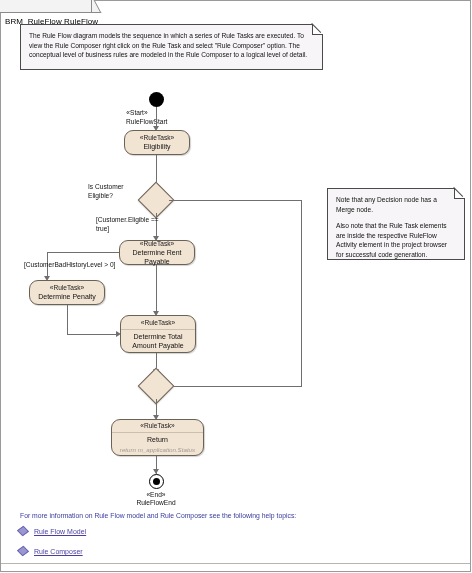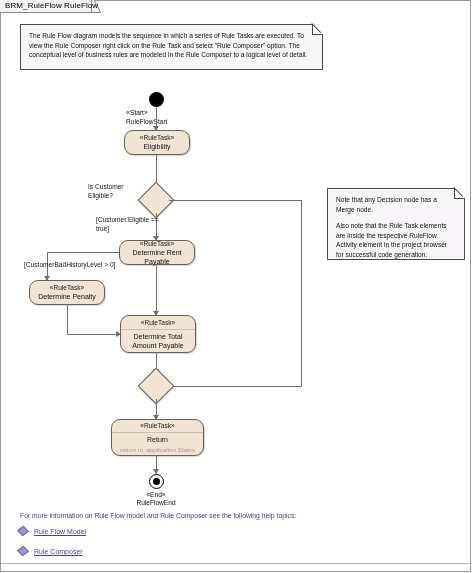--- a/index.html
+++ b/index.html
@@ -10,21 +10,21 @@
   .frame-border{position:absolute;left:0;top:0;width:471px;height:572px;border:1px solid #9a9a9a;box-sizing:border-box;}
 
   
   .title-tab{position:absolute;left:0;top:0;height:13px;width:92px;
     background:#f3f3f3;border-right:1px solid #8a8a8a;border-bottom:1px solid #8a8a8a;
     box-sizing:border-box;}
   .title-tab-skew{position:absolute;left:92px;top:0;width:14px;height:13px;overflow:hidden;}
   .title-tab-skew:after{content:"";position:absolute;left:-8px;top:0;width:14px;height:13px;
     background:#f3f3f3;border-right:1px solid #8a8a8a;border-bottom:1px solid #8a8a8a;
     transform:skewX(28deg);box-sizing:border-box;}
-  .title-text{position:absolute;left:5px;top:0;font-size:8px;line-height:11px;
+  .title-text{position:absolute;left:5px;top:16px;font-size:8px;line-height:11px;
     letter-spacing:0.1px;color:#000;white-space:nowrap;}
 
   
   .note{position:absolute;background:#f7f5f7;border:1px solid #4a4a4a;box-sizing:border-box;}
   .note .fold{position:absolute;right:-1px;top:-1px;width:11px;height:11px;
     background:#ffffff;border-left:1px solid #4a4a4a;border-bottom:1px solid #4a4a4a;
     box-sizing:border-box;}
   .note .fold:after{content:"";position:absolute;left:-1px;top:-1px;width:13px;height:1px;
     background:#4a4a4a;transform-origin:0 0;transform:rotate(45deg);}
   .note-body{position:absolute;left:8px;top:6px;right:10px;font-size:6.6px;

